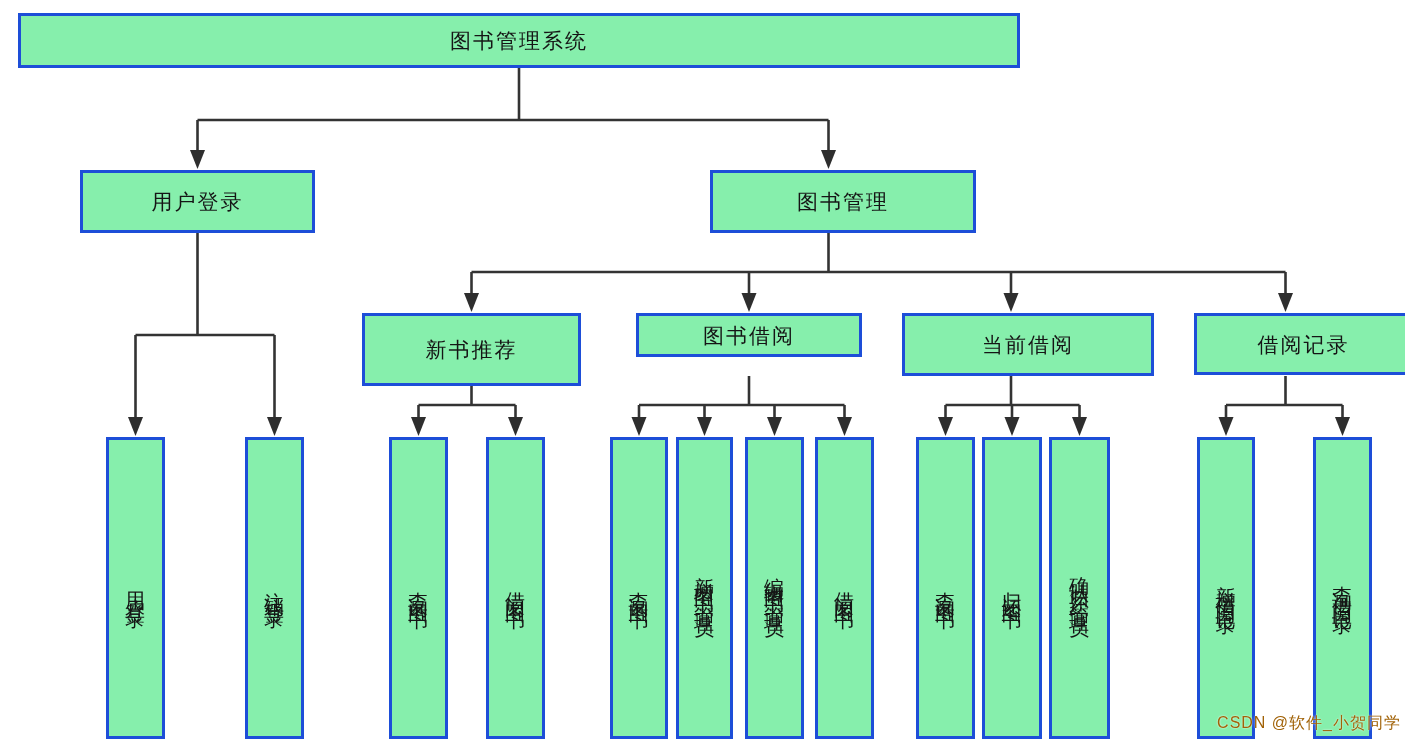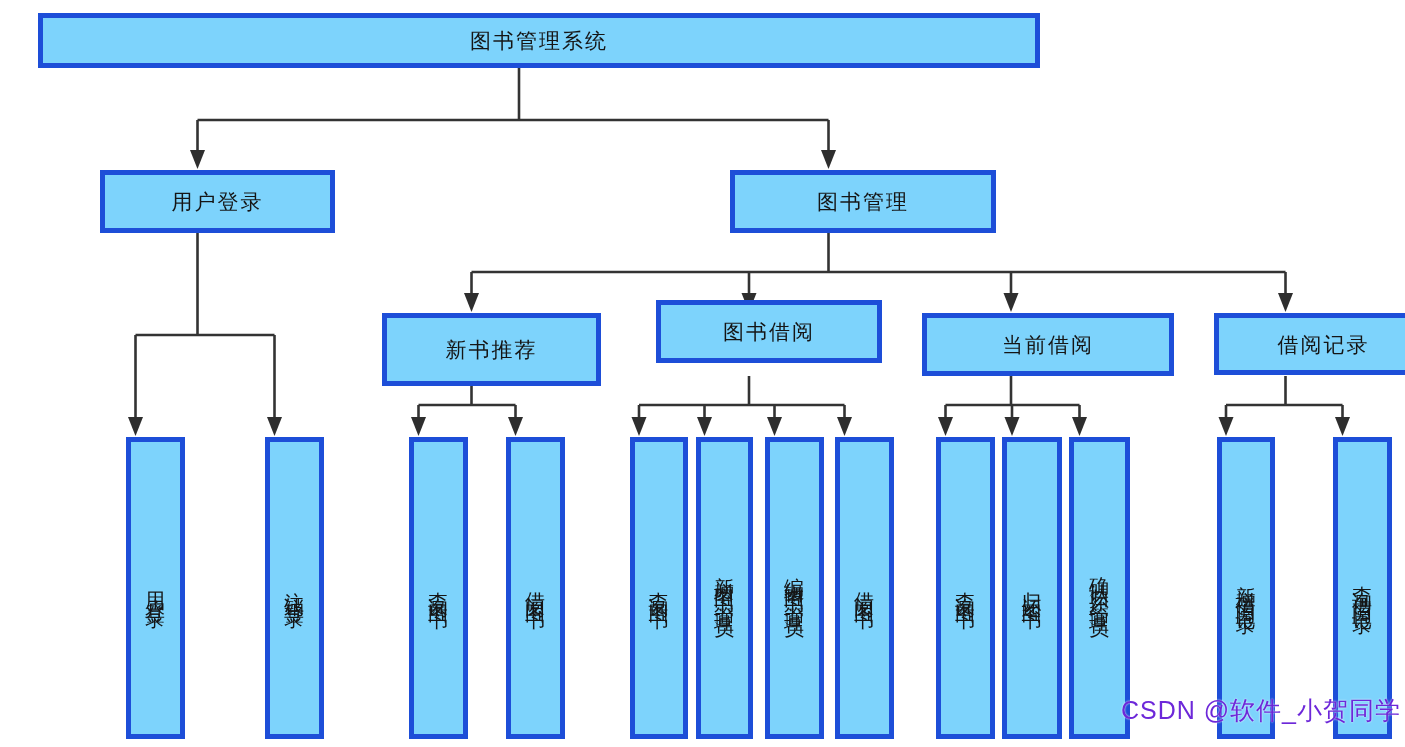--- a/index.html
+++ b/index.html
@@ -5,33 +5,33 @@
   html,body{margin:0;padding:0;}
   body{
     width:1405px;height:747px;position:relative;overflow:hidden;
     background:#ffffff;
     font-family:"Liberation Sans", sans-serif;
   }
   #canvas{position:absolute;left:0;top:0;width:1405px;height:747px;}
   svg.wires{position:absolute;left:0;top:0;width:1405px;height:747px;pointer-events:none;}
   .node{
     position:absolute;box-sizing:border-box;
-    border:5px solid #1d4ed8;background:#7dd3fc;
+    border:3px solid #1d4ed8;background:#86efac;
     display:flex;align-items:center;justify-content:center;
-    color:#151515;font-size:21px;line-height:1;letter-spacing:2px;margin-left:20px;
+    color:#151515;font-size:21px;line-height:1;letter-spacing:2px;
   }
   .node.v{
     writing-mode:vertical-rl;
     font-size:20px;letter-spacing:6px;
     text-align:center;
   }
   .watermark{
-    position:absolute;right:4px;bottom:20px;
-    font-size:25px;letter-spacing:1px;
-    color:#6d28d9;z-index:5;
+    position:absolute;right:4px;bottom:13px;
+    font-size:16px;letter-spacing:1px;
+    color:#a16207;z-index:5;
     text-shadow:0 0 2px #ffffff;
   }
 </style>
 </head>
 <body>
 
 <div id="canvas">
 
   <svg class="wires" viewBox="0 0 1405 747">
     <g stroke="#333333" stroke-width="2.6" fill="none">
@@ -121,21 +121,21 @@
       <polygon points="1335,417 1350,417 1342.5,436"></polygon>
     </g>
   </svg>
 
   <div class="node" style="left:18px;top:13px;width:1002px;height:55px">图书管理系统</div>
 
   <div class="node" style="left:80px;top:170px;width:235px;height:63px">用户登录</div>
   <div class="node" style="left:710px;top:170px;width:266px;height:63px">图书管理</div>
 
   <div class="node" style="left:362px;top:313px;width:219px;height:73px">新书推荐</div>
-  <div class="node" style="left:636px;top:300px;width:226px;height:63px">图书借阅</div>
+  <div class="node" style="left:636px;top:313px;width:226px;height:44px">图书借阅</div>
   <div class="node" style="left:902px;top:313px;width:252px;height:63px">当前借阅</div>
   <div class="node" style="left:1194px;top:313px;width:219px;height:62px">借阅记录</div>
 
   <div class="node v" style="left:106px;top:437px;width:59px;height:302px">用户登录</div>
   <div class="node v" style="left:245px;top:437px;width:59px;height:302px">注销登录</div>
 
   <div class="node v" style="left:389px;top:437px;width:59px;height:302px">查询图书</div>
   <div class="node v" style="left:486px;top:437px;width:59px;height:302px">借阅图书</div>
 
   <div class="node v" style="left:610px;top:437px;width:58px;height:302px">查询图书</div>

